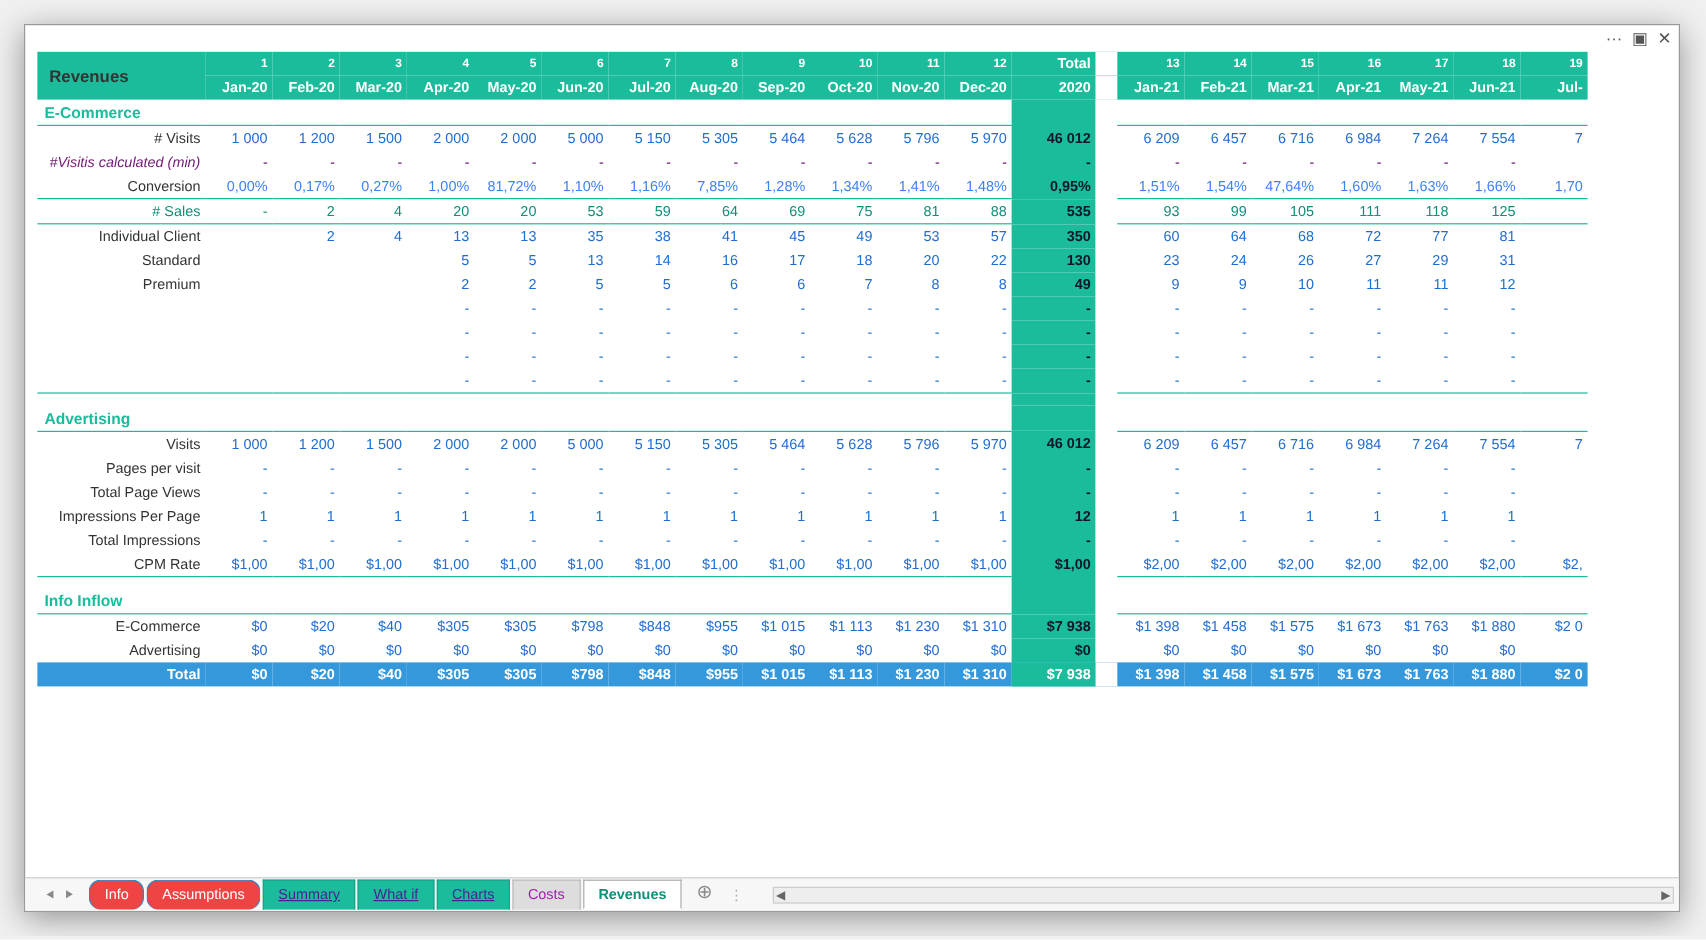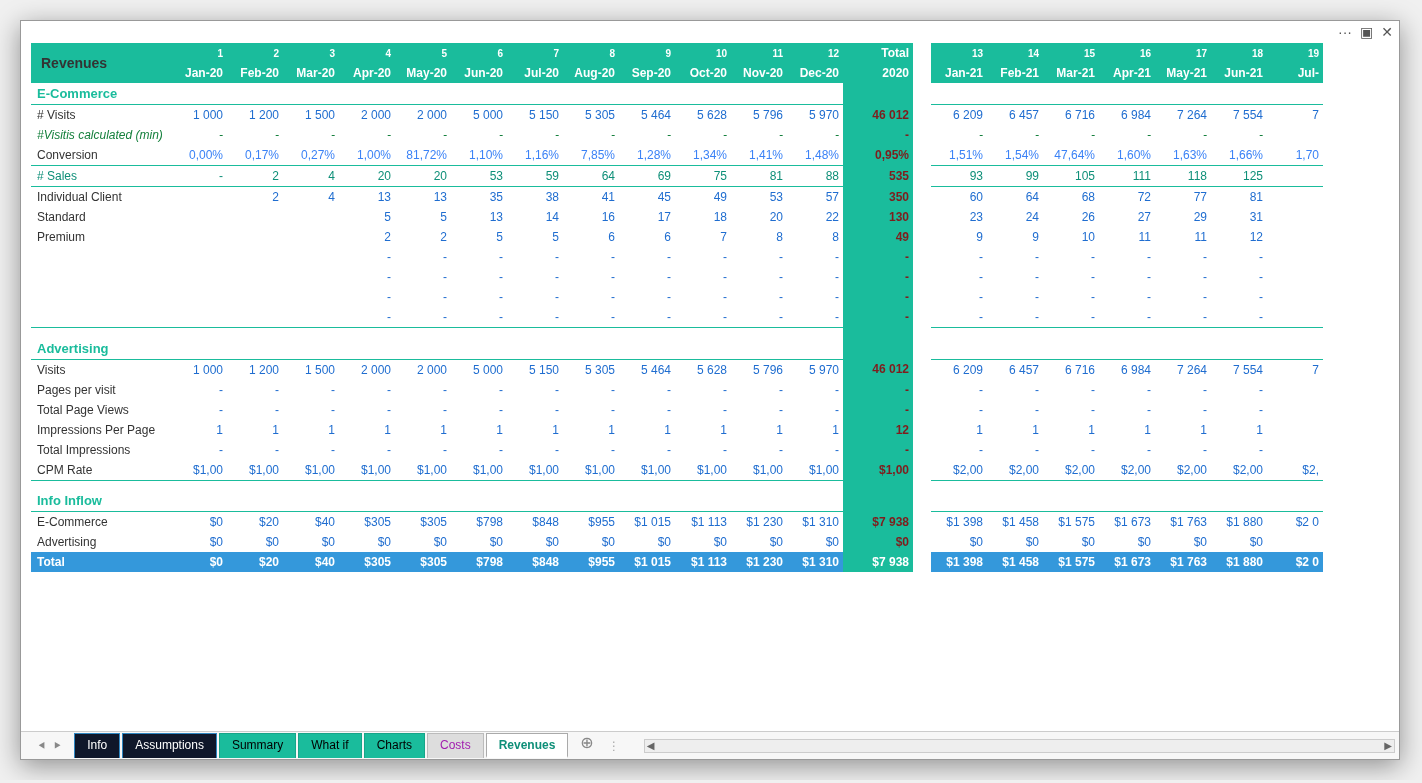--- a/index.html
+++ b/index.html
@@ -45,51 +45,51 @@
   table {
     border-collapse: collapse;
     font-size: 12px;
   }
   th, td {
     padding: 3px 4px;
     text-align: right;
     white-space: nowrap;
   }
   .row-label {
-    text-align: left;
+    text-align: right;
     padding-left: 6px;
     min-width: 140px;
     color: #333;
   }
   .col-month { min-width: 56px; }
   .col-total { min-width: 70px; }
   .col-gap   { min-width: 18px; background:#fff; border:none !important; }
 
   .header-teal {
     background: #1abc9c;
     color: #fff;
     font-weight: 600;
   }
   .header-teal .title { font-size: 14px; text-align:left; padding-left:10px; }
 
   .total-col {
     background: #1abc9c;
-    color: #7f1d1d;
+    color: #0f172a;
     font-weight: 600;
   }
   .section-title {
     color: #1abc9c;
     font-weight: bold;
     font-size: 13px;
     text-align: left;
     padding-left: 6px;
   }
   .value-blue { color: #1f6dd0; }
   .value-teal { color: #0e8f78; font-weight: normal; }
-  .value-grey { color: #15803d; font-style: italic; }
+  .value-grey { color: #701a75; font-style: italic; }
   .value-black { color: #3b82f6; }
   .border-b { border-bottom: 1px solid #1abc9c; }
   .row-total-blue {
     background: #3498db;
     color: #fff;
     font-weight: bold;
   }
   .row-total-blue td { color:#fff; }
   .small-num { font-size: 10px; color:#fff; }
 
@@ -107,22 +107,22 @@
   .nav-arrows span { cursor:default; padding:0 2px; }
   .tabs { display:flex; gap:2px; }
   .tab {
     padding: 4px 12px;
     font-size: 12px;
     border: 1px solid #aaa;
     border-bottom: none;
     background: #fff;
     cursor: default;
   }
-  .tab.blue   { background:#0f172a; color:#fff; border-color:#2e86c1;}
-  .tab.teal   { background:#1abc9c; color:#000000; border-color:#17a589;}
+  .tab.blue   { background:#ef4444; color:#fff; border-color:#2e86c1;border-radius:10px;}
+  .tab.teal   { background:#1abc9c; color:#4c1d95; border-color:#17a589;text-decoration:underline;}
   .tab.grey   { background:#ddd; color:#a21caf; border-color:#bbb;}
   .tab.active { background:#fff; color:#0e8f78; font-weight:bold; border-bottom:2px solid #fff;}
   .tab-add { color:#888; padding:0 10px; font-size:16px; }
   .hscroll {
     flex:1;
     height:14px;
     margin-left:20px;
     background:#eee;
     border:1px solid #ccc;
     display:flex;

